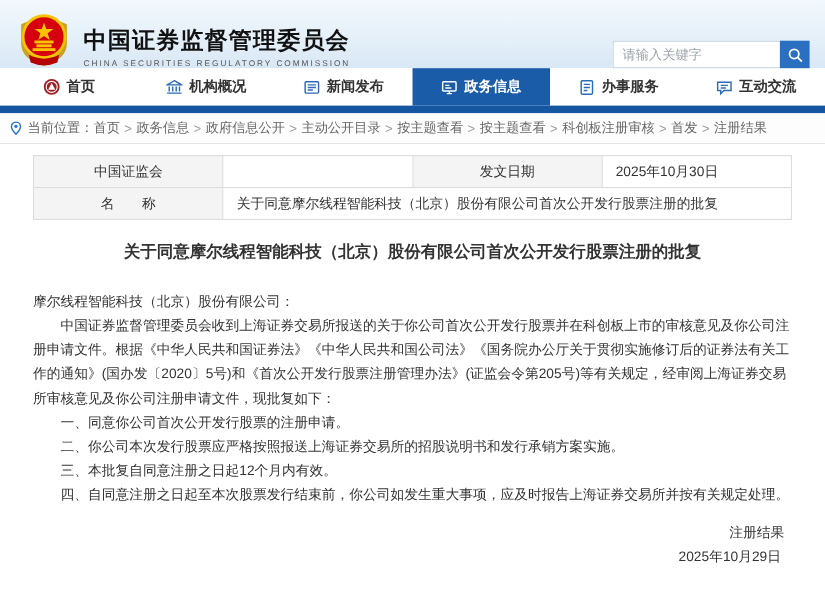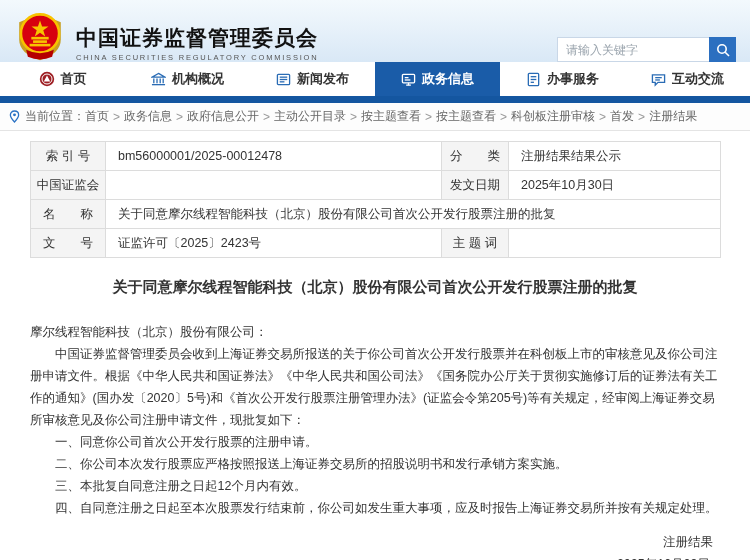--- a/index.html
+++ b/index.html
@@ -179,42 +179,30 @@
   <span class="bc-sep">&gt;</span>
   <span class="bc-link">科创板注册审核</span>
   <span class="bc-sep">&gt;</span>
   <span class="bc-link">首发</span>
   <span class="bc-sep">&gt;</span>
   <span class="bc-link">注册结果</span>
 </div>
 
 <table class="meta-table">
   <tbody>
-      <tr>
-    <td class="lbl col-l1">索 引 号</td>
-    <td class="col-v1">bm56000001/2025-00012478</td>
-    <td class="lbl col-l2">分　　类</td>
-    <td class="col-v2">注册结果结果公示</td>
-  </tr>
   <tr>
     <td class="lbl">中国证监会</td>
     <td></td>
     <td class="lbl">发文日期</td>
     <td>2025年10月30日</td>
   </tr>
   <tr>
     <td class="lbl">名　　称</td>
     <td colspan="3">关于同意摩尔线程智能科技（北京）股份有限公司首次公开发行股票注册的批复</td>
   </tr>
-  <tr>
-    <td class="lbl">文　　号</td>
-    <td>证监许可〔2025〕2423号</td>
-    <td class="lbl">主 题 词</td>
-    <td></td>
-  </tr>
 </tbody>
   </table>
 
 <h1 class="doc-title">关于同意摩尔线程智能科技（北京）股份有限公司首次公开发行股票注册的批复</h1>
 
 <div class="doc-body">
   <div>摩尔线程智能科技（北京）股份有限公司：</div>
   <div class="indent">中国证券监督管理委员会收到上海证券交易所报送的关于你公司首次公开发行股票并在科创板上市的审核意见及你公司注册申请文件。根据《中华人民共和国证券法》《中华人民共和国公司法》《国务院办公厅关于贯彻实施修订后的证券法有关工作的通知》(国办发〔2020〕5号)和《首次公开发行股票注册管理办法》(证监会令第205号)等有关规定，经审阅上海证券交易所审核意见及你公司注册申请文件，现批复如下：</div>
   <div class="indent">一、同意你公司首次公开发行股票的注册申请。</div>
   <div class="indent">二、你公司本次发行股票应严格按照报送上海证券交易所的招股说明书和发行承销方案实施。</div>

